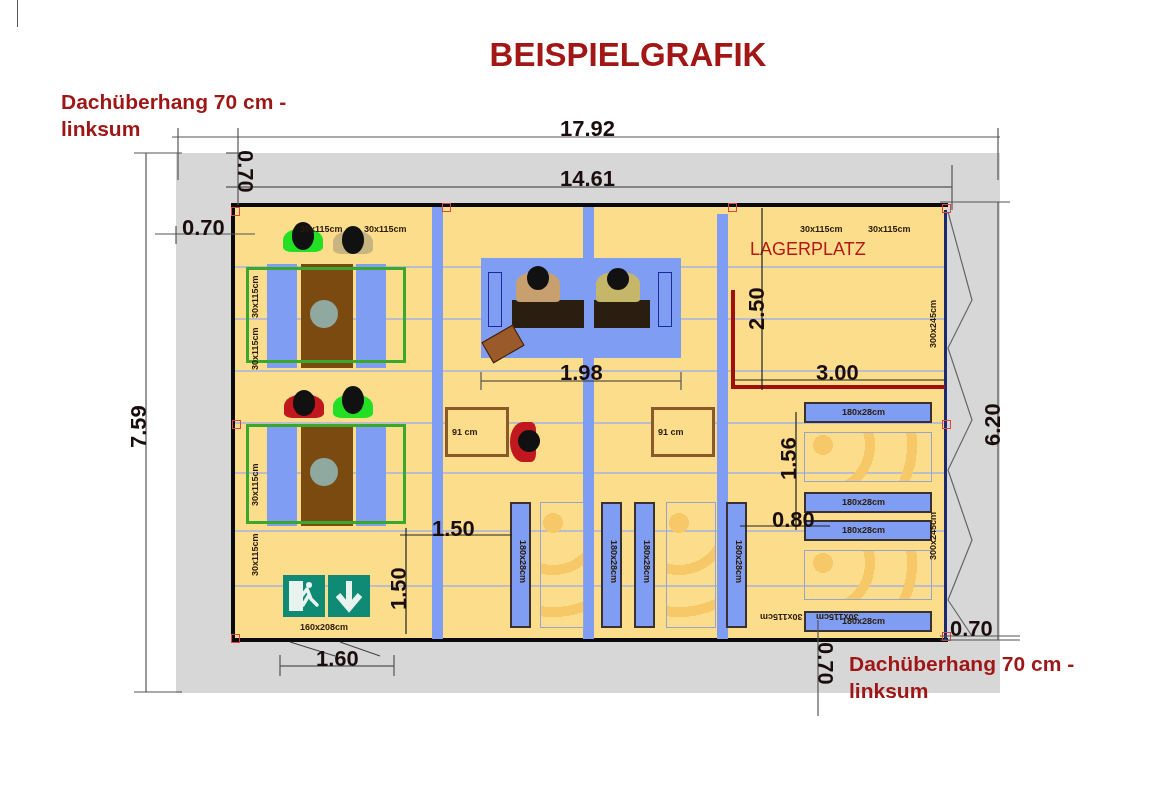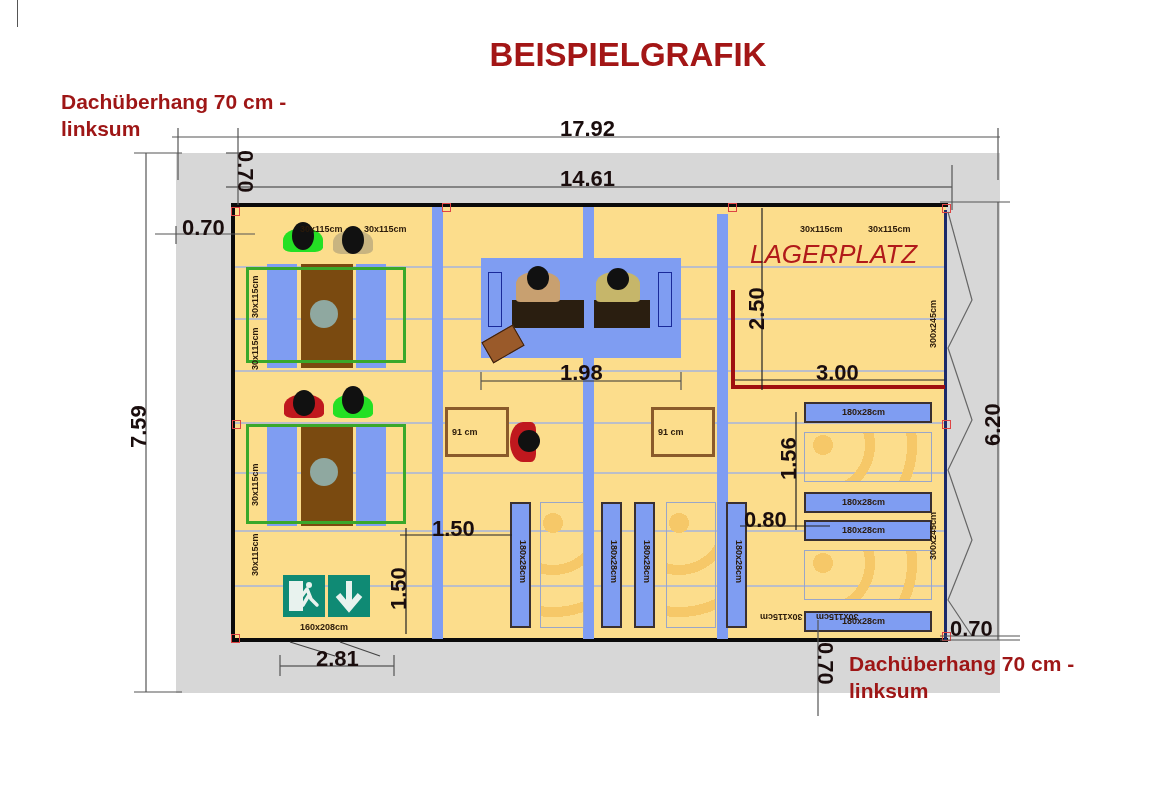--- a/index.html
+++ b/index.html
@@ -8,21 +8,21 @@
   .title{left:0;width:1256px;top:36px;text-align:center;font-size:33px;font-weight:bold;color:#a31616;letter-spacing:0px;}
   .note{color:#9e1616;font-size:21px;font-weight:bold;line-height:27px;}
   .dim{color:#1a0d0d;font-weight:bold;font-size:22px;}
   .small{font-size:9px;font-weight:bold;color:#2a1a0a;white-space:nowrap;}
   .roof{background:#d7d7d7;}
   .floor{background:#fcdd8c;}
   .pillar{background:#7f9df2;}
   .wall{background:#0a0a0a;}
   .rail{background:#aab7d8;opacity:.8;}
   .bench{background:#7f9df2;border:2px solid #3a3030;box-sizing:border-box;}
-  .lager{color:#b11a1a;font-size:26px;font-style:italic;}
+  .lager{color:#b11a1a;font-size:18px;}
   .redline{background:#a01010;}
   .marker{border:1.5px solid #d44;box-sizing:border-box;width:9px;height:9px;}
   .person-head{border-radius:50%;background:#111;}
   .svgwrap{position:absolute;left:0;top:0;}
 </style>
 </head>
 <body>
 
 <div class="abs title" style="left:0;width:1256px;">BEISPIELGRAFIK</div>
 
@@ -216,22 +216,22 @@
 <div class="abs dim" style="left:980px;top:446px;transform:rotate(-90deg);transform-origin:left top;">6.20</div>
 <div class="abs dim" style="left:258px;top:150px;transform:rotate(90deg);transform-origin:left top;">0.70</div>
 <div class="abs dim" style="left:182px;top:215px;">0.70</div>
 <div class="abs dim" style="left:950px;top:616px;">0.70</div>
 <div class="abs dim" style="left:838px;top:642px;transform:rotate(90deg);transform-origin:left top;">0.70</div>
 <div class="abs dim" style="left:560px;top:360px;">1.98</div>
 <div class="abs dim" style="left:816px;top:360px;">3.00</div>
 <div class="abs dim" style="left:744px;top:330px;transform:rotate(-90deg);transform-origin:left top;">2.50</div>
 <div class="abs dim" style="left:432px;top:516px;">1.50</div>
 <div class="abs dim" style="left:386px;top:610px;transform:rotate(-90deg);transform-origin:left top;">1.50</div>
-<div class="abs dim" style="left:316px;top:646px;">2.81</div>
+<div class="abs dim" style="left:316px;top:646px;">1.60</div>
 <div class="abs dim" style="left:776px;top:480px;transform:rotate(-90deg);transform-origin:left top;">1.56</div>
-<div class="abs dim" style="left:744px;top:507px;">0.80</div>
+<div class="abs dim" style="left:772px;top:507px;">0.80</div>
 
 <div class="abs note" style="left:849px;top:650px;">
   <div>Dachüberhang 70 cm -</div>
   <div>linksum</div>
 </div>
 
 <div class="abs" style="left:17px;top:0;width:1px;height:27px;background:#555;"></div>
 
 </body></html>

